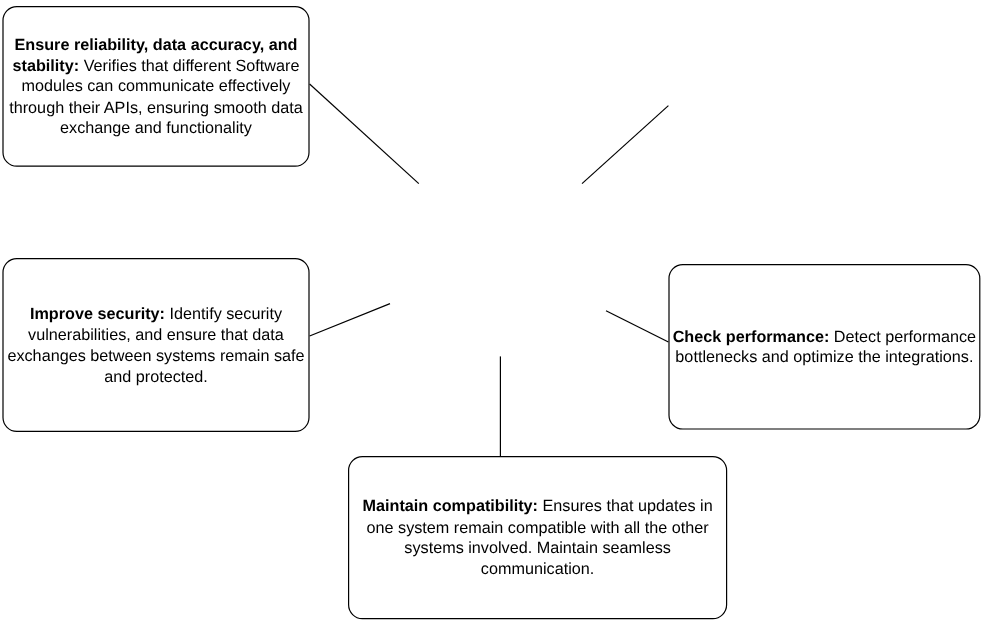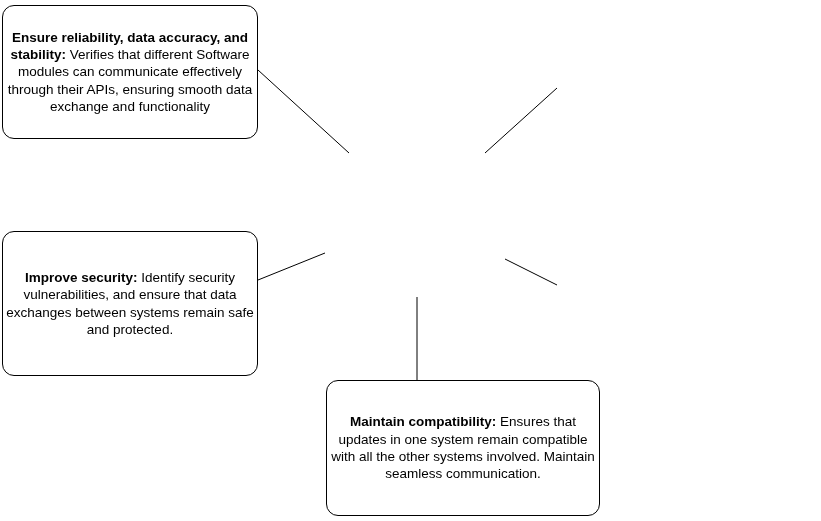--- a/index.html
+++ b/index.html
@@ -62,23 +62,26 @@
     <line x1="325" y1="253" x2="258" y2="280"></line>
     <line x1="505" y1="259" x2="557" y2="285"></line>
     <line x1="417" y1="297" x2="417" y2="380"></line>
   </svg>
 
   <div class="node" style="left:2px; top:5px; width:256px; height:134px;">
     <div><span class="title">Ensure reliability, data accuracy, and stability:</span><span> Verifies that different Software modules can communicate effectively through their APIs, ensuring smooth data exchange and functionality</span></div>
   </div>
 
 
-  <div class="node" style="left:2px; top:231px; width:256px; height:145px;">
+  <div class="node" style="left:2px; top:215px; width:256px; height:145px;">
     <div><span class="title">Improve security:</span><span> Identify security vulnerabilities, and ensure that data exchanges between systems remain safe and protected.</span></div>
   </div>
 
+  <div class="node" style="left:557px; top:220px; width:260px; height:138px;">
+    <div><span class="title">Check performance:</span><span> Detect performance bottlenecks and optimize the integrations.</span></div>
+  </div>
 
-  <div class="node" style="left:290px; top:380px; width:274px; height:136px;margin-left:36px;">
+  <div class="node" style="left:290px; top:380px; width:316px; height:136px;">
     <div><span class="title">Maintain compatibility:</span><span> Ensures that updates in one system remain compatible with all the other systems involved. Maintain seamless communication.</span></div>
   </div>
 
 
 </div>
 
 </body></html>

